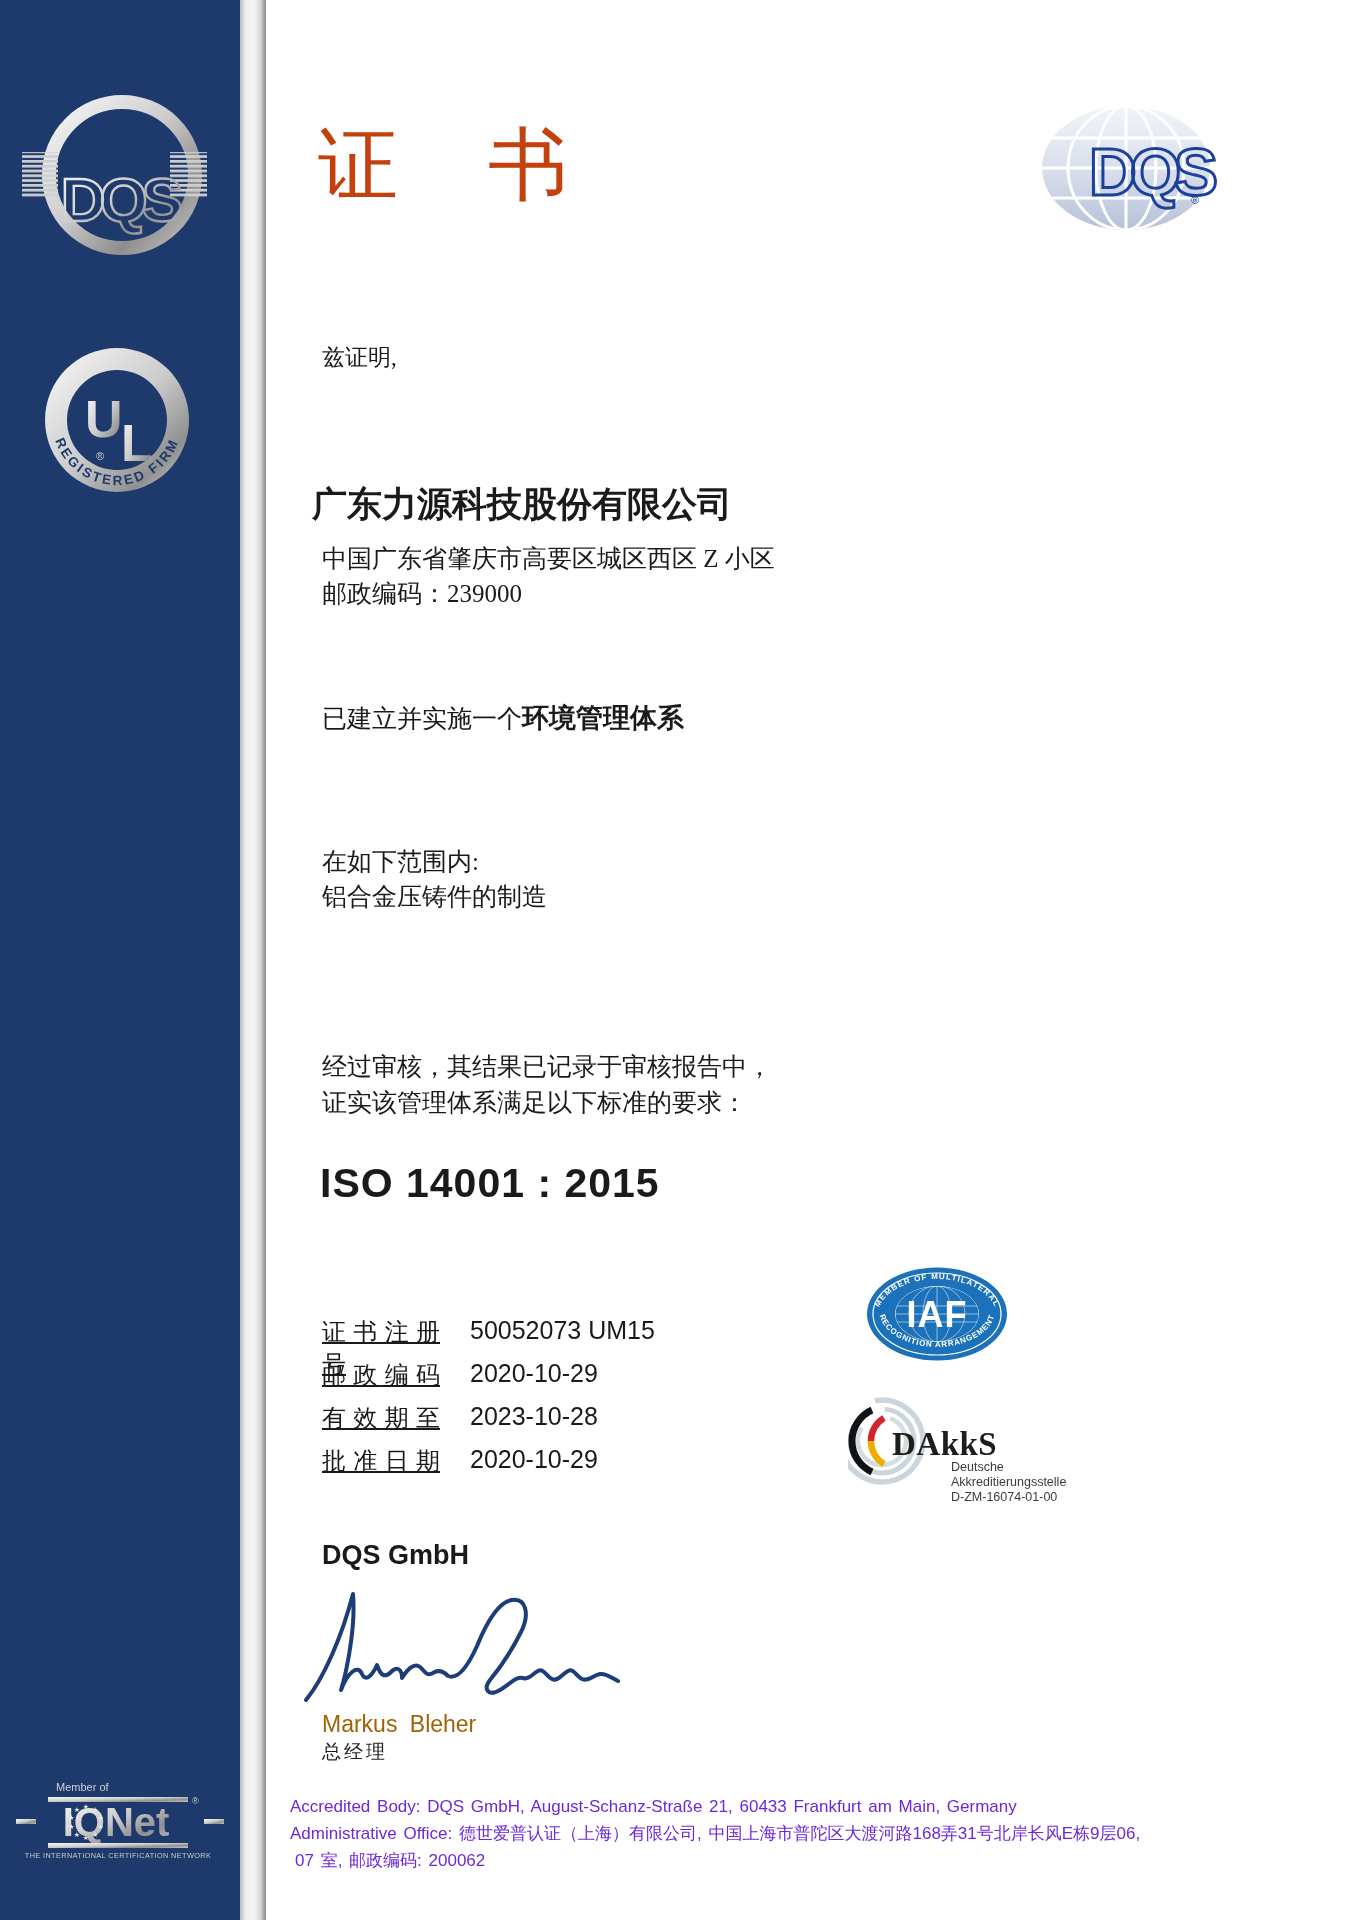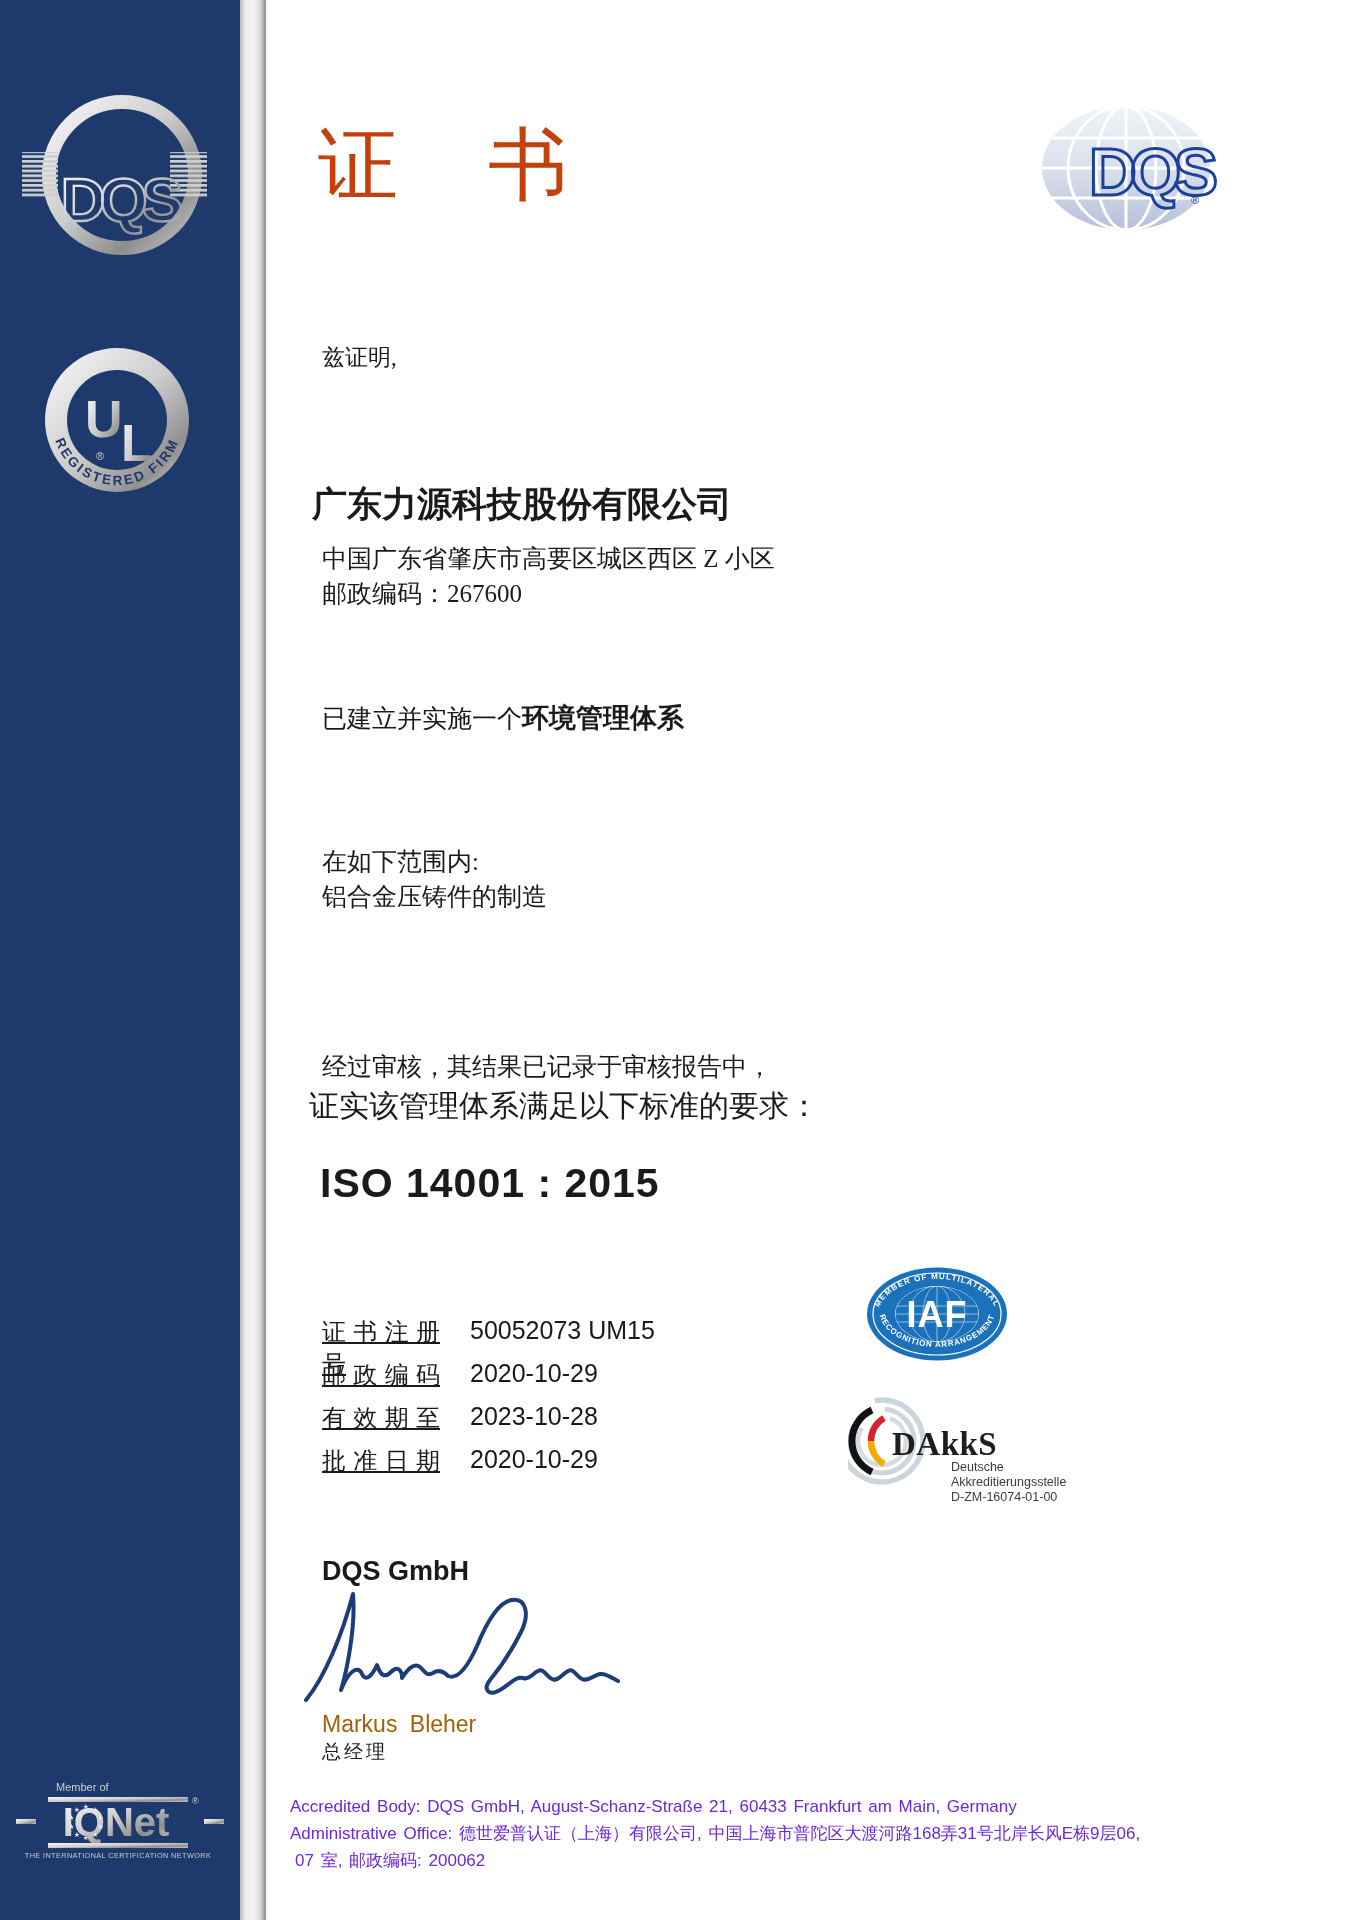--- a/index.html
+++ b/index.html
@@ -15,31 +15,31 @@
   .intro{left:322px;top:342px;font-size:23px;}
   .company{left:312px;top:481px;font-size:35px;font-weight:bold;
     font-family:"Liberation Sans","DejaVu Sans",sans-serif;}
   .addr1{left:322px;top:542px;font-size:25px;}
   .addr2{left:322px;top:577px;font-size:25px;}
   .statement{left:322px;top:700px;font-size:25px;}
   .statement b{font-family:"Liberation Sans","DejaVu Sans",sans-serif;font-size:27px;}
   .scope-label{left:322px;top:845px;font-size:25px;}
   .scope-text{left:322px;top:880px;font-size:25px;}
   .audit1{left:322px;top:1050px;font-size:25px;}
-  .audit2{left:309px;top:1086px;font-size:30px;}
+  .audit2{left:322px;top:1086px;font-size:25px;}
   .standard{left:320px;top:1160px;font-size:41px;font-weight:bold;
     font-family:"Liberation Sans","DejaVu Sans",sans-serif;letter-spacing:1px;}
   
   .details{left:322px;top:1316px;width:420px;}
   .drow{display:flex;height:43px;align-items:flex-start;}
   .dlabel{width:118px;font-size:24px;text-align:justify;text-align-last:justify;text-decoration:underline;}
   .dvalue{margin-left:30px;font-size:25px;font-family:"Liberation Sans","DejaVu Sans",sans-serif;}
   
   .org{left:322px;top:1540px;font-size:27px;font-weight:bold;
-    font-family:"Liberation Sans","DejaVu Sans",sans-serif;margin-top:16px;}
+    font-family:"Liberation Sans","DejaVu Sans",sans-serif;}
   .signer{left:322px;top:1711px;font-size:23px;word-spacing:6px;
     font-family:"Liberation Sans","DejaVu Sans",sans-serif;color:#a16207;}
   .role{left:322px;top:1739px;font-size:19px;letter-spacing:3px;}
   
   .footer{left:290px;top:1793px;width:1040px;font-size:17px;line-height:27px;
     font-family:"Liberation Sans","DejaVu Sans",sans-serif;color:#6d28d9;word-spacing:2px;}
   .footer .l3{margin-left:5px;}
   
   .svg-logo{display:block;}
 </style>
@@ -134,21 +134,21 @@
       <ellipse cx="88" cy="68" rx="30" ry="62"></ellipse>
       <ellipse cx="88" cy="68" rx="58" ry="62"></ellipse>
     </g>
     <text x="112" y="95" text-anchor="middle" font-family="Liberation Sans, sans-serif" font-size="66" font-weight="bold" letter-spacing="-7" fill="none" stroke="#1c4198" stroke-width="3">DQS</text>
     <text x="153" y="104" font-family="Liberation Sans, sans-serif" font-size="11" fill="#1c4198">®</text>
   </svg>
 
   <div class="abs intro">兹证明,</div>
   <div class="abs company">广东力源科技股份有限公司</div>
   <div class="abs addr1">中国广东省肇庆市高要区城区西区 Z 小区</div>
-  <div class="abs addr2">邮政编码：267600</div>
+  <div class="abs addr2">邮政编码：239000</div>
 
   <div class="abs statement"><span>已建立并实施一个</span><b>环境管理体系</b></div>
 
   <div class="abs scope-label">在如下范围内:</div>
   <div class="abs scope-text">铝合金压铸件的制造</div>
 
   <div class="abs audit1">经过审核，其结果已记录于审核报告中，</div>
   <div class="abs audit2">证实该管理体系满足以下标准的要求：</div>
 
   <div class="abs standard">ISO 14001 : 2015</div>

